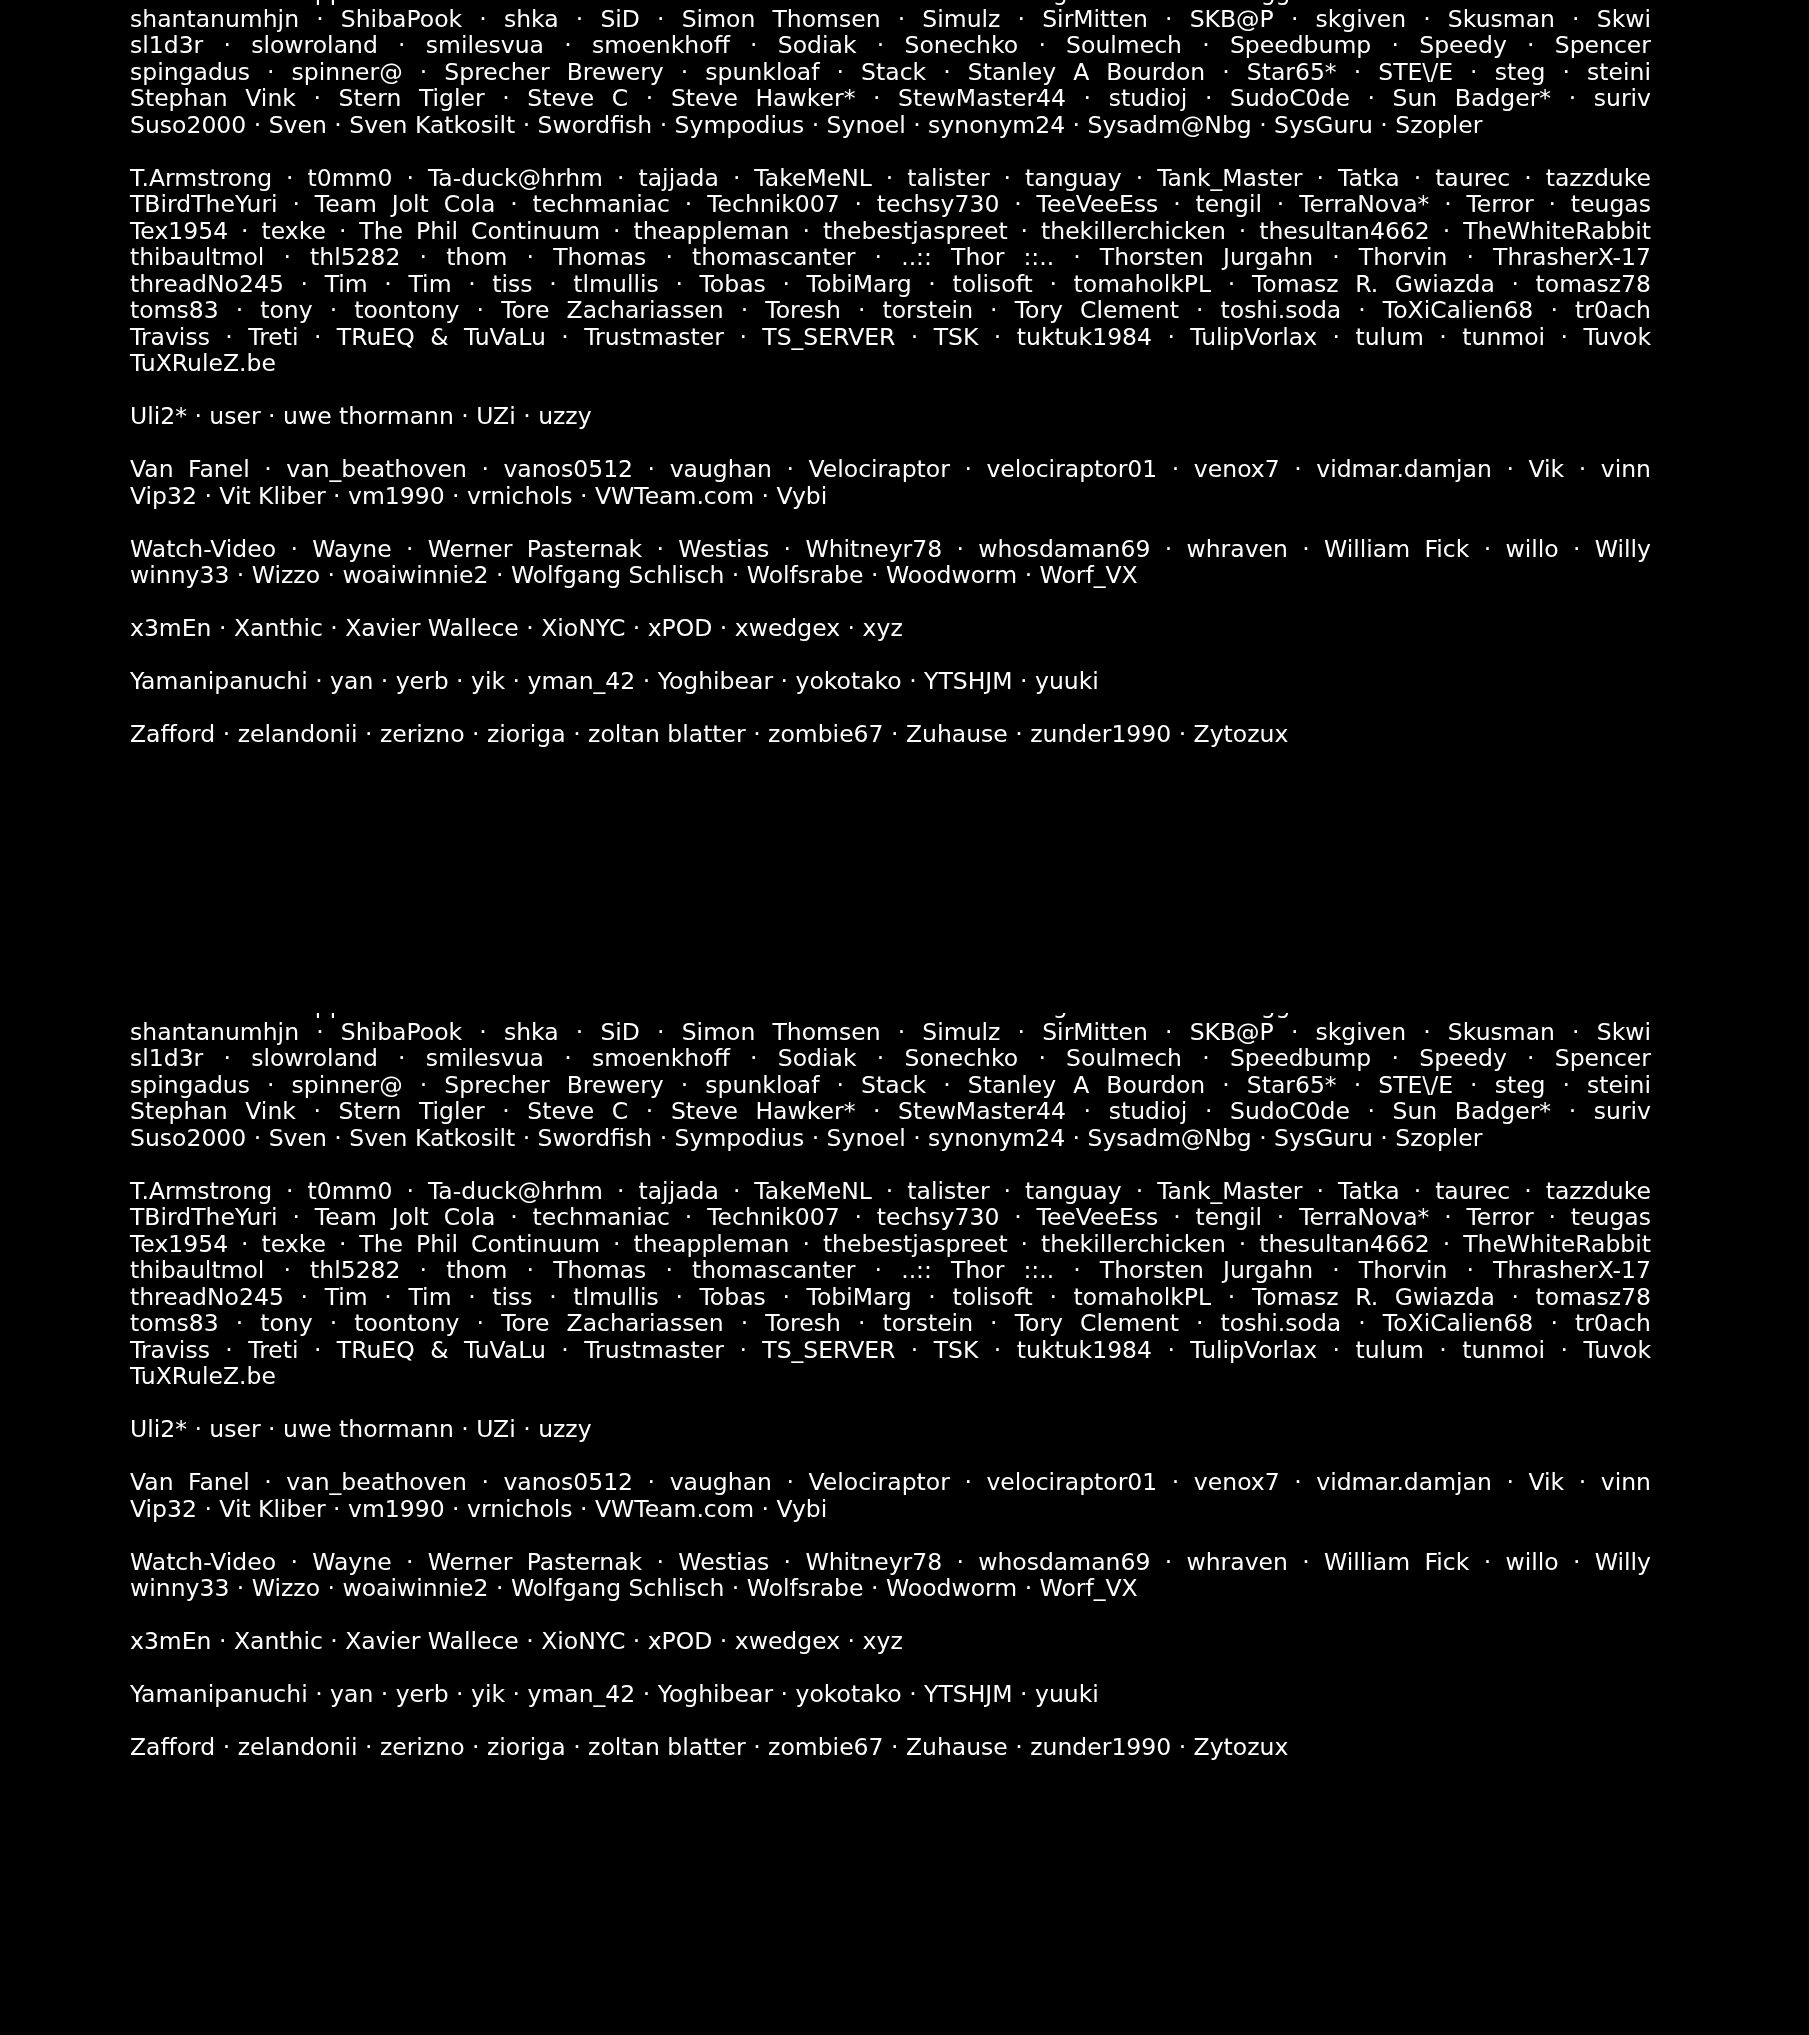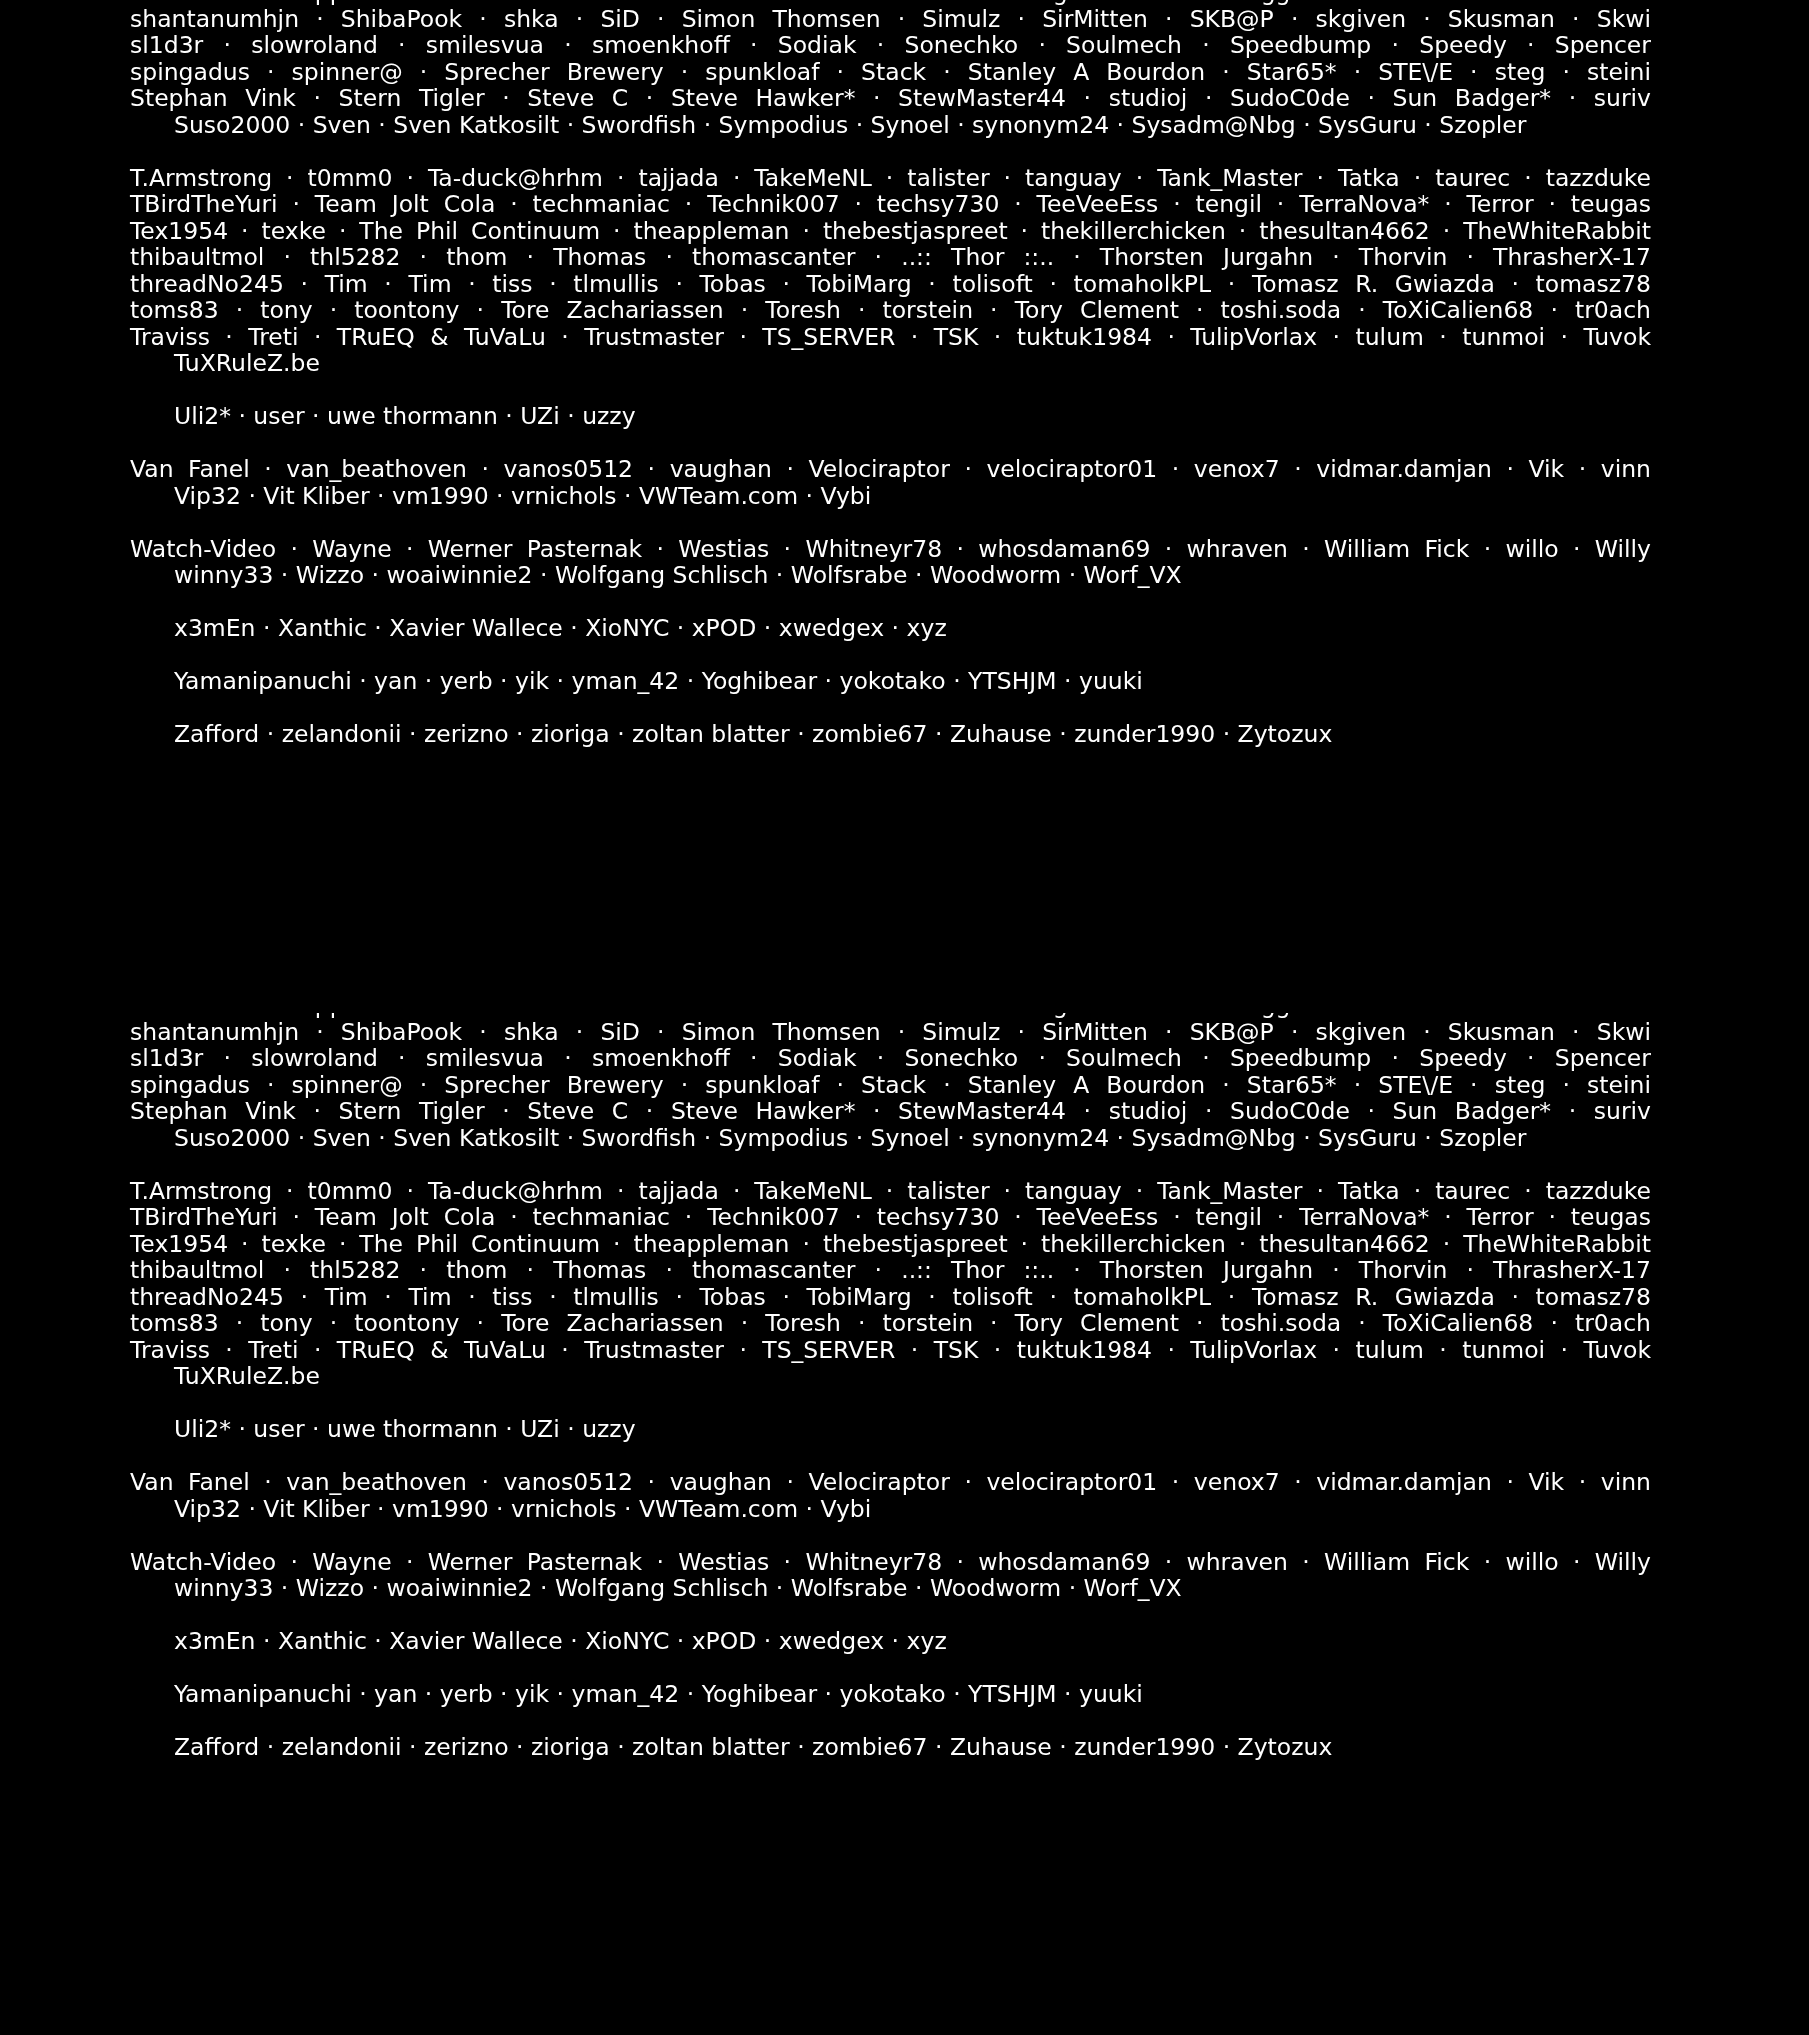--- a/index.html
+++ b/index.html
@@ -36,21 +36,20 @@
     font-size: 23.5px;
     line-height: 26.5px;
     color: #ffffff;
     text-align: justify;
     text-align-last: justify;
     white-space: normal;
   }
   .line.last {
     text-align: left;
     text-align-last: left;
-    margin-left: 44px;
   }
 </style>
 </head>
 <body>
 
 <section class="block" id="block-1">
     <div class="block-inner">
       <div class="para">
         <div class="line">Seeker · seippel · SerGiVe · Sestertius · sfv+ · SG-1 · sgaboinc · Shaggie76 · Shaktai · shanta</div>
         <div class="line">shantanumhjn · ShibaPook · shka · SiD · Simon Thomsen · Simulz · SirMitten · SKB@P · skgiven · Skusman · Skwi</div>

